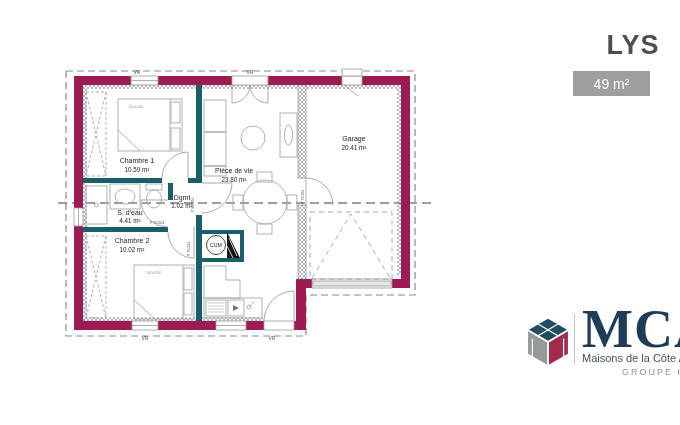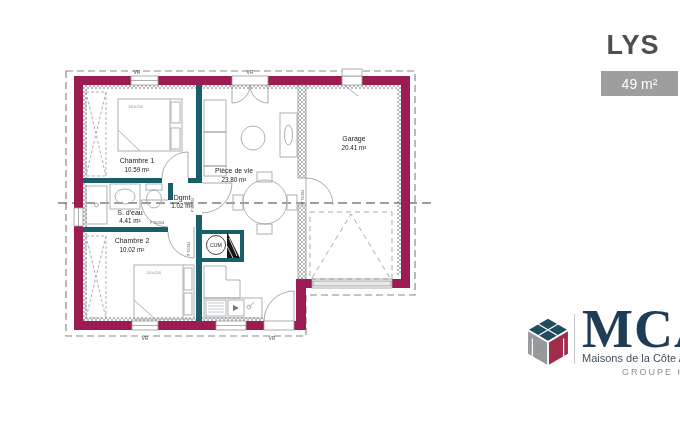--- a/index.html
+++ b/index.html
@@ -9,21 +9,21 @@
   svg text{font-family:"Liberation Sans",sans-serif;}
   .plan-svg{position:absolute;left:0;top:0;}
   .room-name{font-size:7px;fill:#1c1c1c;}
   .room-area{font-size:6.3px;fill:#1c1c1c;}
   .tiny{font-size:5px;fill:#555;}
   .micro{font-size:3.6px;fill:#555;}
   .bedlbl{font-size:4px;fill:#9aa0a6;}
   .title{position:absolute;left:586px;top:30px;width:94px;text-align:center;
          font-size:27px;font-weight:bold;color:#4f4f4f;letter-spacing:1px;}
   .badge{position:absolute;left:573px;top:71px;width:77px;height:25px;background:#9e9e9e;
-         color:#ffffff;font-size:14px;display:flex;align-items:center;justify-content:center;margin-left:28px;}
+         color:#ffffff;font-size:14px;display:flex;align-items:center;justify-content:center;}
   .logo{position:absolute;left:516px;top:306px;width:260px;height:80px;}
   .logo-cube{position:absolute;left:6px;top:8px;}
   .logo-divider{position:absolute;left:58px;top:8px;width:1px;height:50px;background:#c4c4c4;}
   .logo-name{position:absolute;left:66px;top:-8px;font-family:"Liberation Serif",serif;
              font-size:54px;font-weight:600;color:#1e3c55;letter-spacing:1px;white-space:nowrap;}
   .logo-sub{position:absolute;left:66px;top:46px;font-size:11px;color:#44505c;white-space:nowrap;}
   .logo-group{position:absolute;left:106px;top:61px;font-size:9px;color:#8f8f8f;
               letter-spacing:2px;white-space:nowrap;}
 </style>
 </head>

